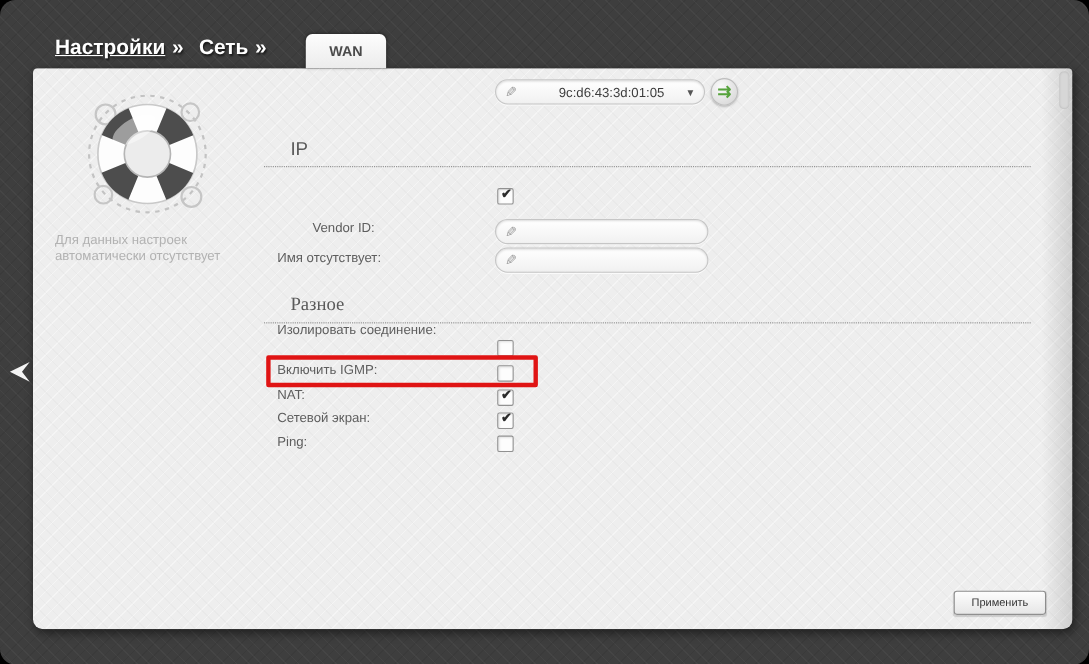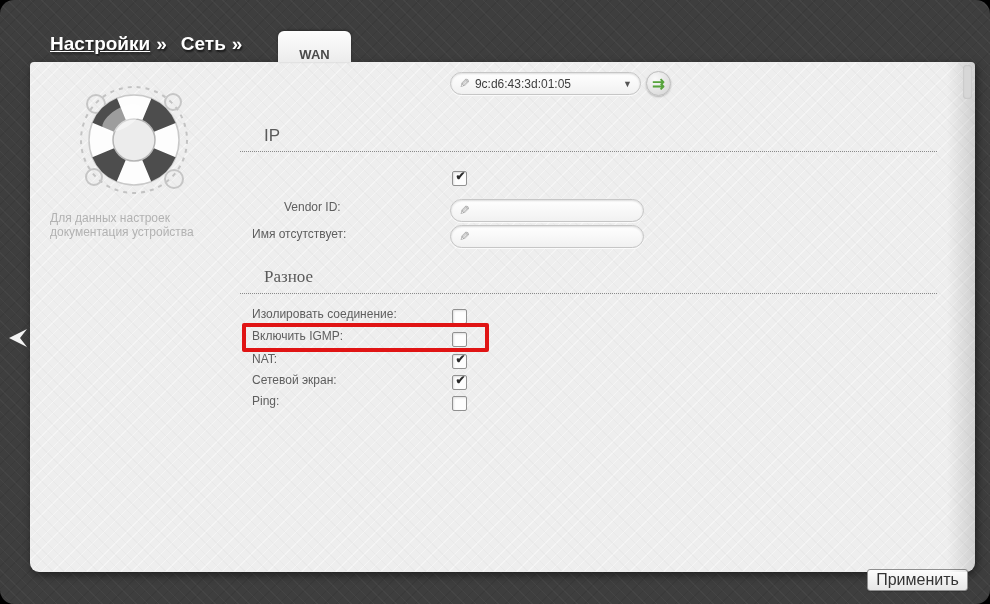--- a/index.html
+++ b/index.html
@@ -15,21 +15,21 @@
   .breadcrumb{position:absolute;left:50px;top:33px;color:#fff;font-size:19px;font-weight:bold;
     text-shadow:1px 2px 2px rgba(0,0,0,.65);white-space:nowrap;}
   .breadcrumb a{color:#fff;text-decoration:none;cursor:pointer;}
   .breadcrumb .u{text-decoration:underline;}
   .breadcrumb .sep{margin:0 14px 0 6px;}
   
   .tab{
     position:absolute;left:278px;top:31px;width:73px;height:31px;border-radius:6px 6px 0 0;
     background:linear-gradient(#fdfdfd,#ececec);
     box-shadow:0 -1px 3px rgba(0,0,0,.35);
-    display:flex;align-items:flex-end;justify-content:center;
+    display:flex;align-items:center;justify-content:center;
     color:#4a4a4a;font-size:13px;font-weight:bold;cursor:pointer;z-index:3;
   }
   
   .panel{
     position:absolute;left:30px;top:62px;width:945px;height:510px;
     border-radius:4px 4px 9px 9px;
     background-color:#eeeeee;
     background-image:
       repeating-linear-gradient(45deg, rgba(0,0,0,.018) 0 1px, transparent 1px 8px),
       repeating-linear-gradient(135deg, rgba(255,255,255,.4) 0 1px, transparent 1px 8px);
@@ -60,39 +60,38 @@
   .pill{
     position:absolute;left:420px;width:194px;height:23px;border-radius:12px;border:1px solid #c6c6c6;
     background:linear-gradient(#ffffff,#f1f1f1);
     box-shadow:inset 0 1px 2px rgba(0,0,0,.14), 0 1px 0 rgba(255,255,255,.7);
     display:flex;align-items:center;box-sizing:border-box;padding:0 8px;
   }
   .pencil{color:#9a9a9a;font-size:13px;margin-right:5px;transform:scaleX(-1);}
   .pill input{border:none;outline:none;background:transparent;flex:1;font-size:12px;color:#333;
     font-family:"Liberation Sans",sans-serif;height:18px;min-width:0;}
   .combo{cursor:pointer;}
-  .combo .val{flex:1;font-size:12px;color:#3d3d3d;}
+  .combo .val{flex:1;font-size:12px;color:#3d3d3d;margin-left:33px;}
   .combo .arrow{color:#555;font-size:9px;margin-left:4px;}
   .round-btn{
     position:absolute;left:616px;top:9px;width:25px;height:25px;border-radius:50%;
     background:radial-gradient(circle at 35% 30%, #fafafa, #d2d2d2);
     border:1px solid #bdbdbd;box-shadow:0 1px 2px rgba(0,0,0,.25);
     display:flex;align-items:center;justify-content:center;cursor:pointer;box-sizing:border-box;
     color:#56a33c;font-weight:bold;font-size:15px;line-height:1;
   }
   
   .highlight{position:absolute;left:212px;top:261px;width:247px;height:29px;box-sizing:border-box;
     border:4px solid #e01414;border-radius:2px;z-index:5;pointer-events:none;}
   
   .apply-btn{
-    position:absolute;left:837px;top:475px;width:101px;height:22px;border-radius:3px;
+    position:absolute;left:837px;top:475px;width:84px;height:22px;border-radius:3px;
     border:1px solid #8f8f8f;background:linear-gradient(#fdfdfd,#e6e6e6);
-    font-size:16px;color:#333;font-family:"Liberation Sans",sans-serif;cursor:pointer;
+    font-size:10px;color:#333;font-family:"Liberation Sans",sans-serif;cursor:pointer;
     box-shadow:0 1px 1px rgba(0,0,0,.15);
-    margin-top:32px;
   }
   
   .collapse{position:absolute;left:7px;top:327px;width:22px;height:22px;cursor:pointer;z-index:6;}
 </style>
 </head>
 <body>
 
 <div class="window">
 
   <div class="breadcrumb">
@@ -119,21 +118,21 @@
         <circle cx="22" cy="24" r="9" fill="none" stroke="#c6c6c6" stroke-width="2"></circle>
         <circle cx="99" cy="22" r="8" fill="none" stroke="#c6c6c6" stroke-width="2"></circle>
         <circle cx="20" cy="97" r="8" fill="none" stroke="#c6c6c6" stroke-width="2"></circle>
         <circle cx="100" cy="99" r="9" fill="none" stroke="#c6c6c6" stroke-width="2"></circle>
         <circle cx="60" cy="60" r="45" fill="#fdfdfd" stroke="#c9c9c9" stroke-width="1.5"></circle>
         <circle cx="60" cy="60" r="33" fill="none" stroke="#4d4d4d" stroke-width="24" stroke-dasharray="25.9 25.9" transform="rotate(22.5 60 60)"></circle>
         <circle cx="60" cy="60" r="21" fill="#ececec" stroke="#b5b5b5" stroke-width="1.5"></circle>
         <ellipse cx="48" cy="38" rx="22" ry="10" fill="rgba(255,255,255,.45)" transform="rotate(-30 48 38)"></ellipse>
       </svg>
     </div>
-    <div class="help-text">Для данных настроек документация устройства</div>
+    <div class="help-text">Для данных настроек автоматически отсутствует</div>
 
     <div class="pill combo" style="top:10px;width:191px;">
       <span class="pencil">✎</span>
       <span class="val">9c:d6:43:3d:01:05</span>
       <span class="arrow">▼</span>
     </div>
     <div class="round-btn">
       <span>⇉</span>
     </div>
 
@@ -150,21 +149,21 @@
 
     <div class="lbl" style="top:166px;">Имя отсутствует:</div>
     <div class="pill" style="top:163px;">
       <span class="pencil">✎</span>
       <input type="text" value="" style="">
     </div>
 
     <div class="sec-title" style="top:205px;font-family:Liberation Serif, serif;">Разное</div>
     <div class="divider" style="top:231px;"></div>
 
-    <div class="lbl" style="top:246px;">Изолировать соединение:</div>
+    <div class="lbl" style="top:232px;">Изолировать соединение:</div>
     <div class="cb" style="top:247px;"><span></span></div>
 
     <div class="lbl" style="top:268px;">Включить IGMP:</div>
     <div class="cb" style="top:270px;"><span></span></div>
 
     <div class="lbl" style="top:291px;">NAT:</div>
     <div class="cb" style="top:292px;"><span>✔</span></div>
 
     <div class="lbl" style="top:312px;">Сетевой экран:</div>
     <div class="cb" style="top:313px;"><span>✔</span></div>

